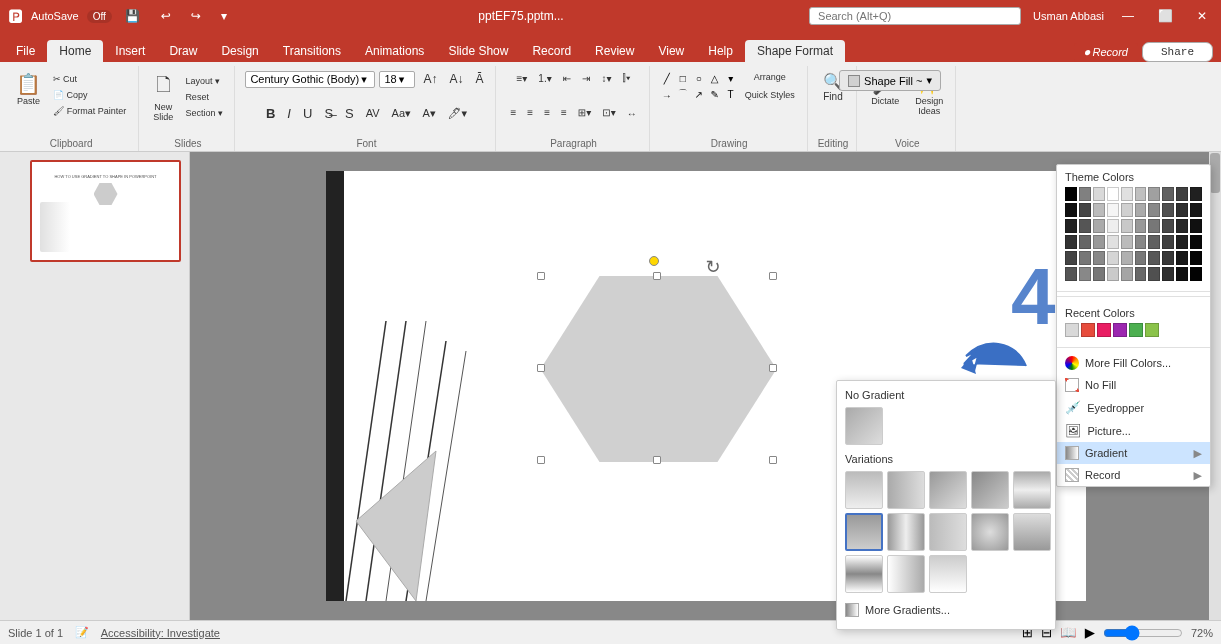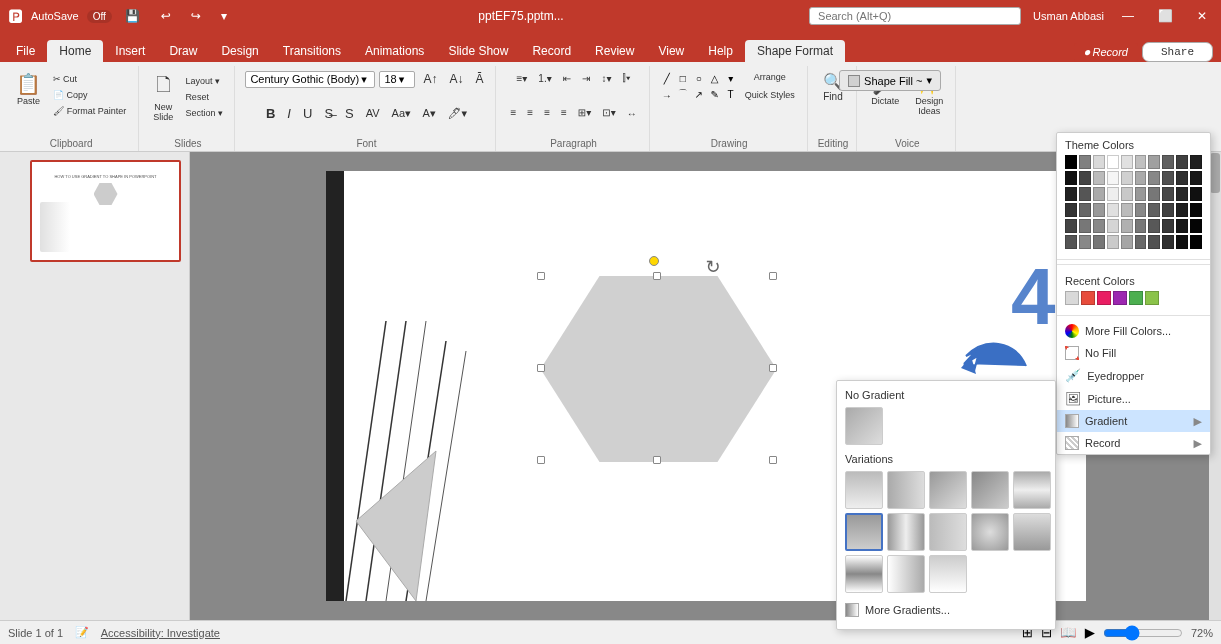--- a/index.html
+++ b/index.html
@@ -530,21 +530,21 @@
       <div style="position:absolute;right:30px;top:80px;font-size:80px;font-weight:900;color:#3a6fc4;opacity:0.85;font-family:Arial;">4</div>
 
       <div style="position:absolute;bottom:20px;right:30px;text-align:right;">
         <div style="font-size:14px;color:#999;font-weight:500;">Activate Windows</div>
         <div style="font-size:10px;color:#aaa;">Go to Settings to activate Windows.</div>
       </div>
     </div>
   </div>
 </div>
 
-<div class="color-picker-dropdown" style="position:fixed;top:132px;right:10px;">
+<div class="color-picker-dropdown" style="position:fixed;top:164px;right:10px;">
 
   <div class="color-picker-section">
     <div class="color-picker-section-label">Theme Colors</div>
 
     <div class="color-row">
       <div class="color-swatch" style="background:#000000;"></div>
       <div class="color-swatch" style="background:#808080;"></div>
       <div class="color-swatch" style="background:#d9d9d9;"></div>
       <div class="color-swatch" style="background:#ffffff;"></div>
       <div class="color-swatch" style="background:#e0e0e0;"></div>

